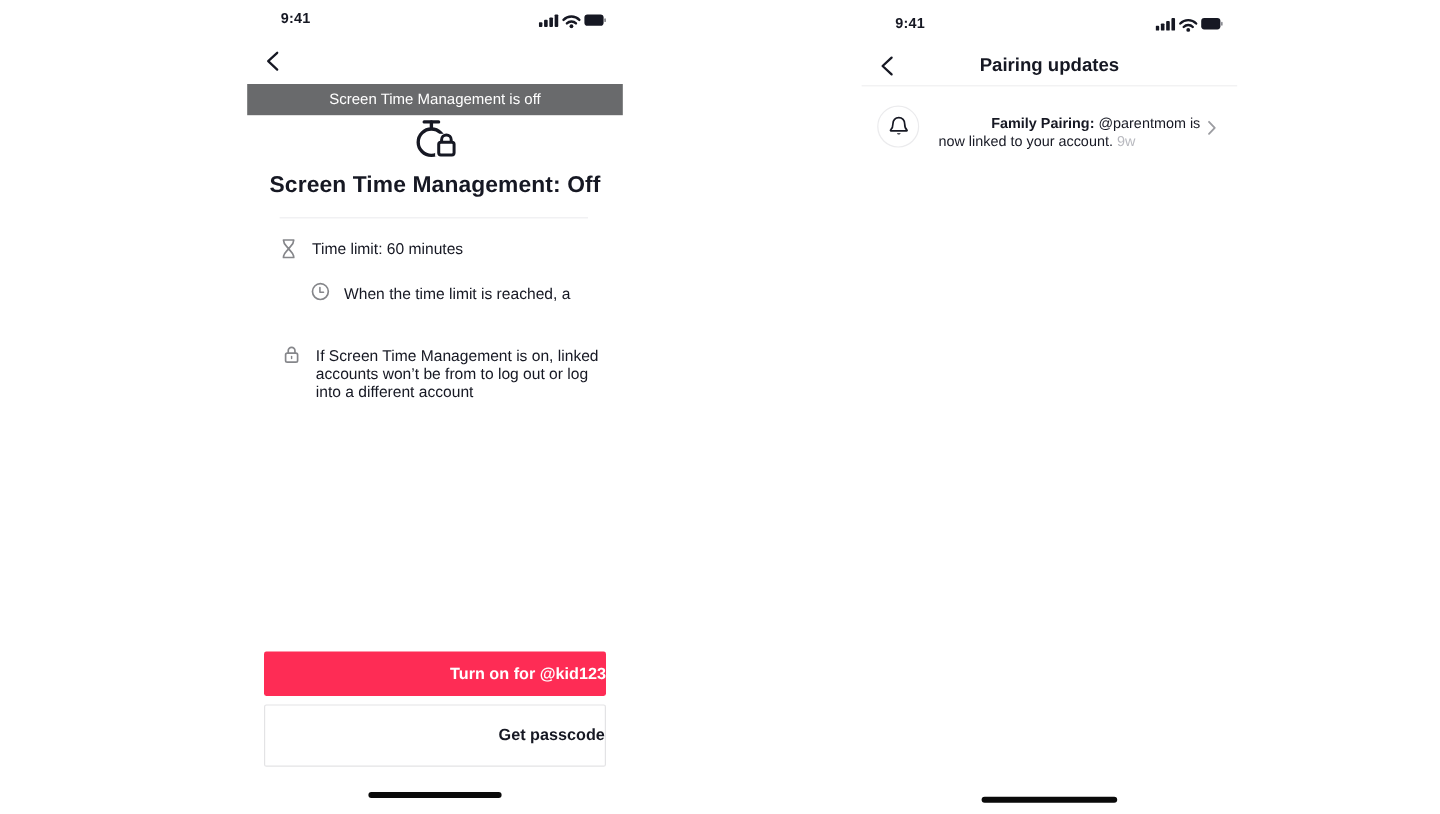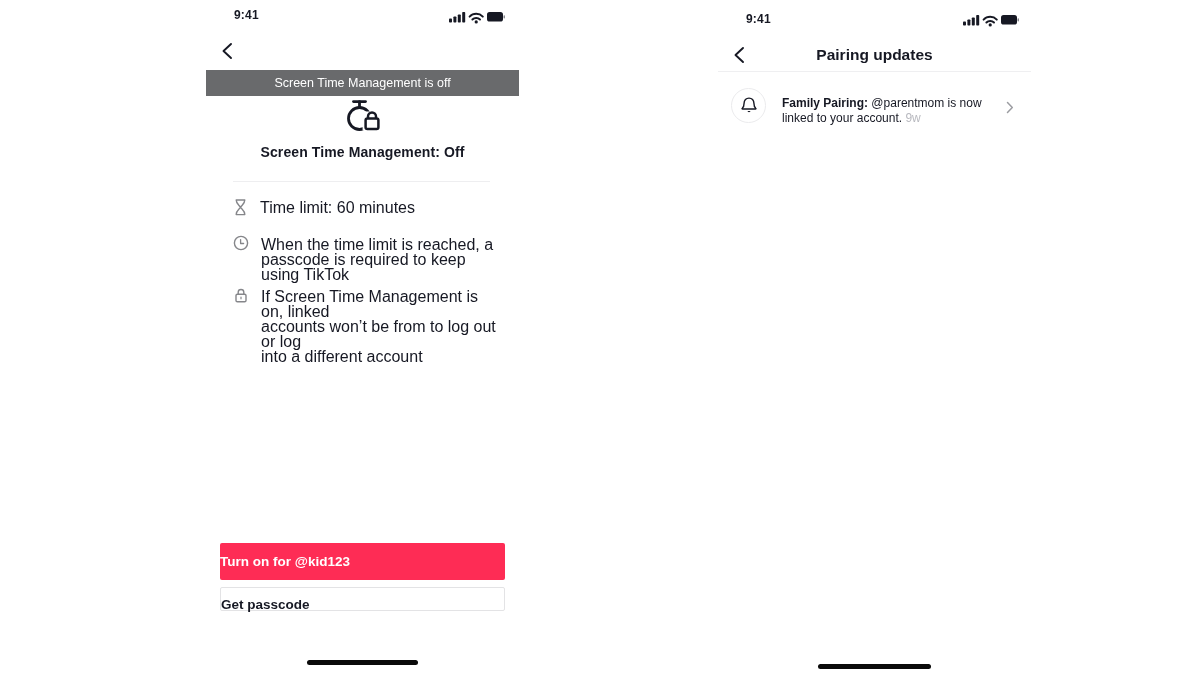--- a/index.html
+++ b/index.html
@@ -57,68 +57,68 @@
     top: 97px;
     left: 50%;
     transform: translateX(-50%);
     width: 38px; height: 38px;
   }
   .stm-title {
     position: absolute;
     top: 144px;
     left: 0; right: 0;
     text-align: center;
-    font-size: 14px;
+    font-size: 19px;
     font-weight: 700;
     color: #161823;
     letter-spacing: 0.1px;
   }
   .stm-divider {
     position: absolute;
     top: 181px;
     left: 27px;
     width: 257px;
     height: 1px;
     background: #eeeef0;
   }
   .info-row {
     position: absolute;
     left: 27px;
     right: 18px;
     display: flex;
     gap: 12px;
   }
   .info-row .info-icon { flex: 0 0 15px; padding-top: 0; }
-  .info-lines { font-size: 16px; line-height: 15px; color: #161823; padding-top: 2px; }
+  .info-lines { font-size: 13px; line-height: 15px; color: #161823; padding-top: 2px; }
   .row-1 { top: 198px; }
   .row-2 { top: 235px; justify-content: center; }
   .row-3 { top: 287px; justify-content: center; }
 
   .btn {
     position: absolute;
     left: 14px;
     width: 285px;
     border-radius: 2px;
     font-size: 13.5px;
     font-weight: 700;
-    text-align: left;
+    text-align: right;
     cursor: pointer;
     font-family: "Liberation Sans", sans-serif;
   }
   .btn-primary {
     top: 543px;
     height: 37px;
     background: #fe2c55;
     color: #ffffff;
     border: none;
     line-height: 37px;
   }
   .btn-secondary {
     top: 587px;
-    height: 24px;
+    height: 52px;
     background: #ffffff;
     color: #161823;
     border: 1px solid #e3e3e5;
     line-height: 34px;
   }
   .home-indicator {
     position: absolute;
     height: 5px;
     border-radius: 2.5px;
     background: #0a0a0a;
@@ -164,21 +164,21 @@
   }
   .notif-text {
     position: absolute;
     left: 64px;
     top: 8px;
     width: 224px;
     font-size: 12px;
     line-height: 14.5px;
     color: #161823;
   }
-  .notif-text .bold { font-weight: 700; }
+  .notif-text .bold { font-weight: 700; margin-left: 44px; }
   .notif-text .time { color: #b8b9bf; }
   .notif-chevron {
     position: absolute;
     left: 288px;
     top: 12px;
     width: 8px; height: 13px;
   }
 </style>
 </head>
 <body>
@@ -248,21 +248,20 @@
 
     <div class="info-row row-2">
       <div class="info-icon">
         <svg width="16" height="16" viewBox="0 0 16 16">
           <circle cx="8" cy="8" r="6.6" stroke="#85868a" stroke-width="1.4" fill="none"></circle>
           <path d="M7.6,4.6 L7.6,8.5 L10.6,8.5" stroke="#85868a" stroke-width="1.3" fill="none" stroke-linecap="round" stroke-linejoin="round"></path>
         </svg>
       </div>
       <div class="info-lines">
         <div>When the time limit is reached, a</div>
-        <div>passcode is required to keep using TikTok</div>
       </div>
     </div>
 
     <div class="info-row row-3">
       <div class="info-icon">
         <svg width="16" height="17" viewBox="0 0 16 17">
           <g stroke="#85868a" stroke-width="1.4" fill="none" stroke-linejoin="round">
             <path d="M5.2,7.2 V5.3 a2.8,2.8 0 0 1 5.6,0 V7.2"></path>
             <rect x="3" y="7.2" width="10" height="7.6" rx="1.4"></rect>
           </g>

